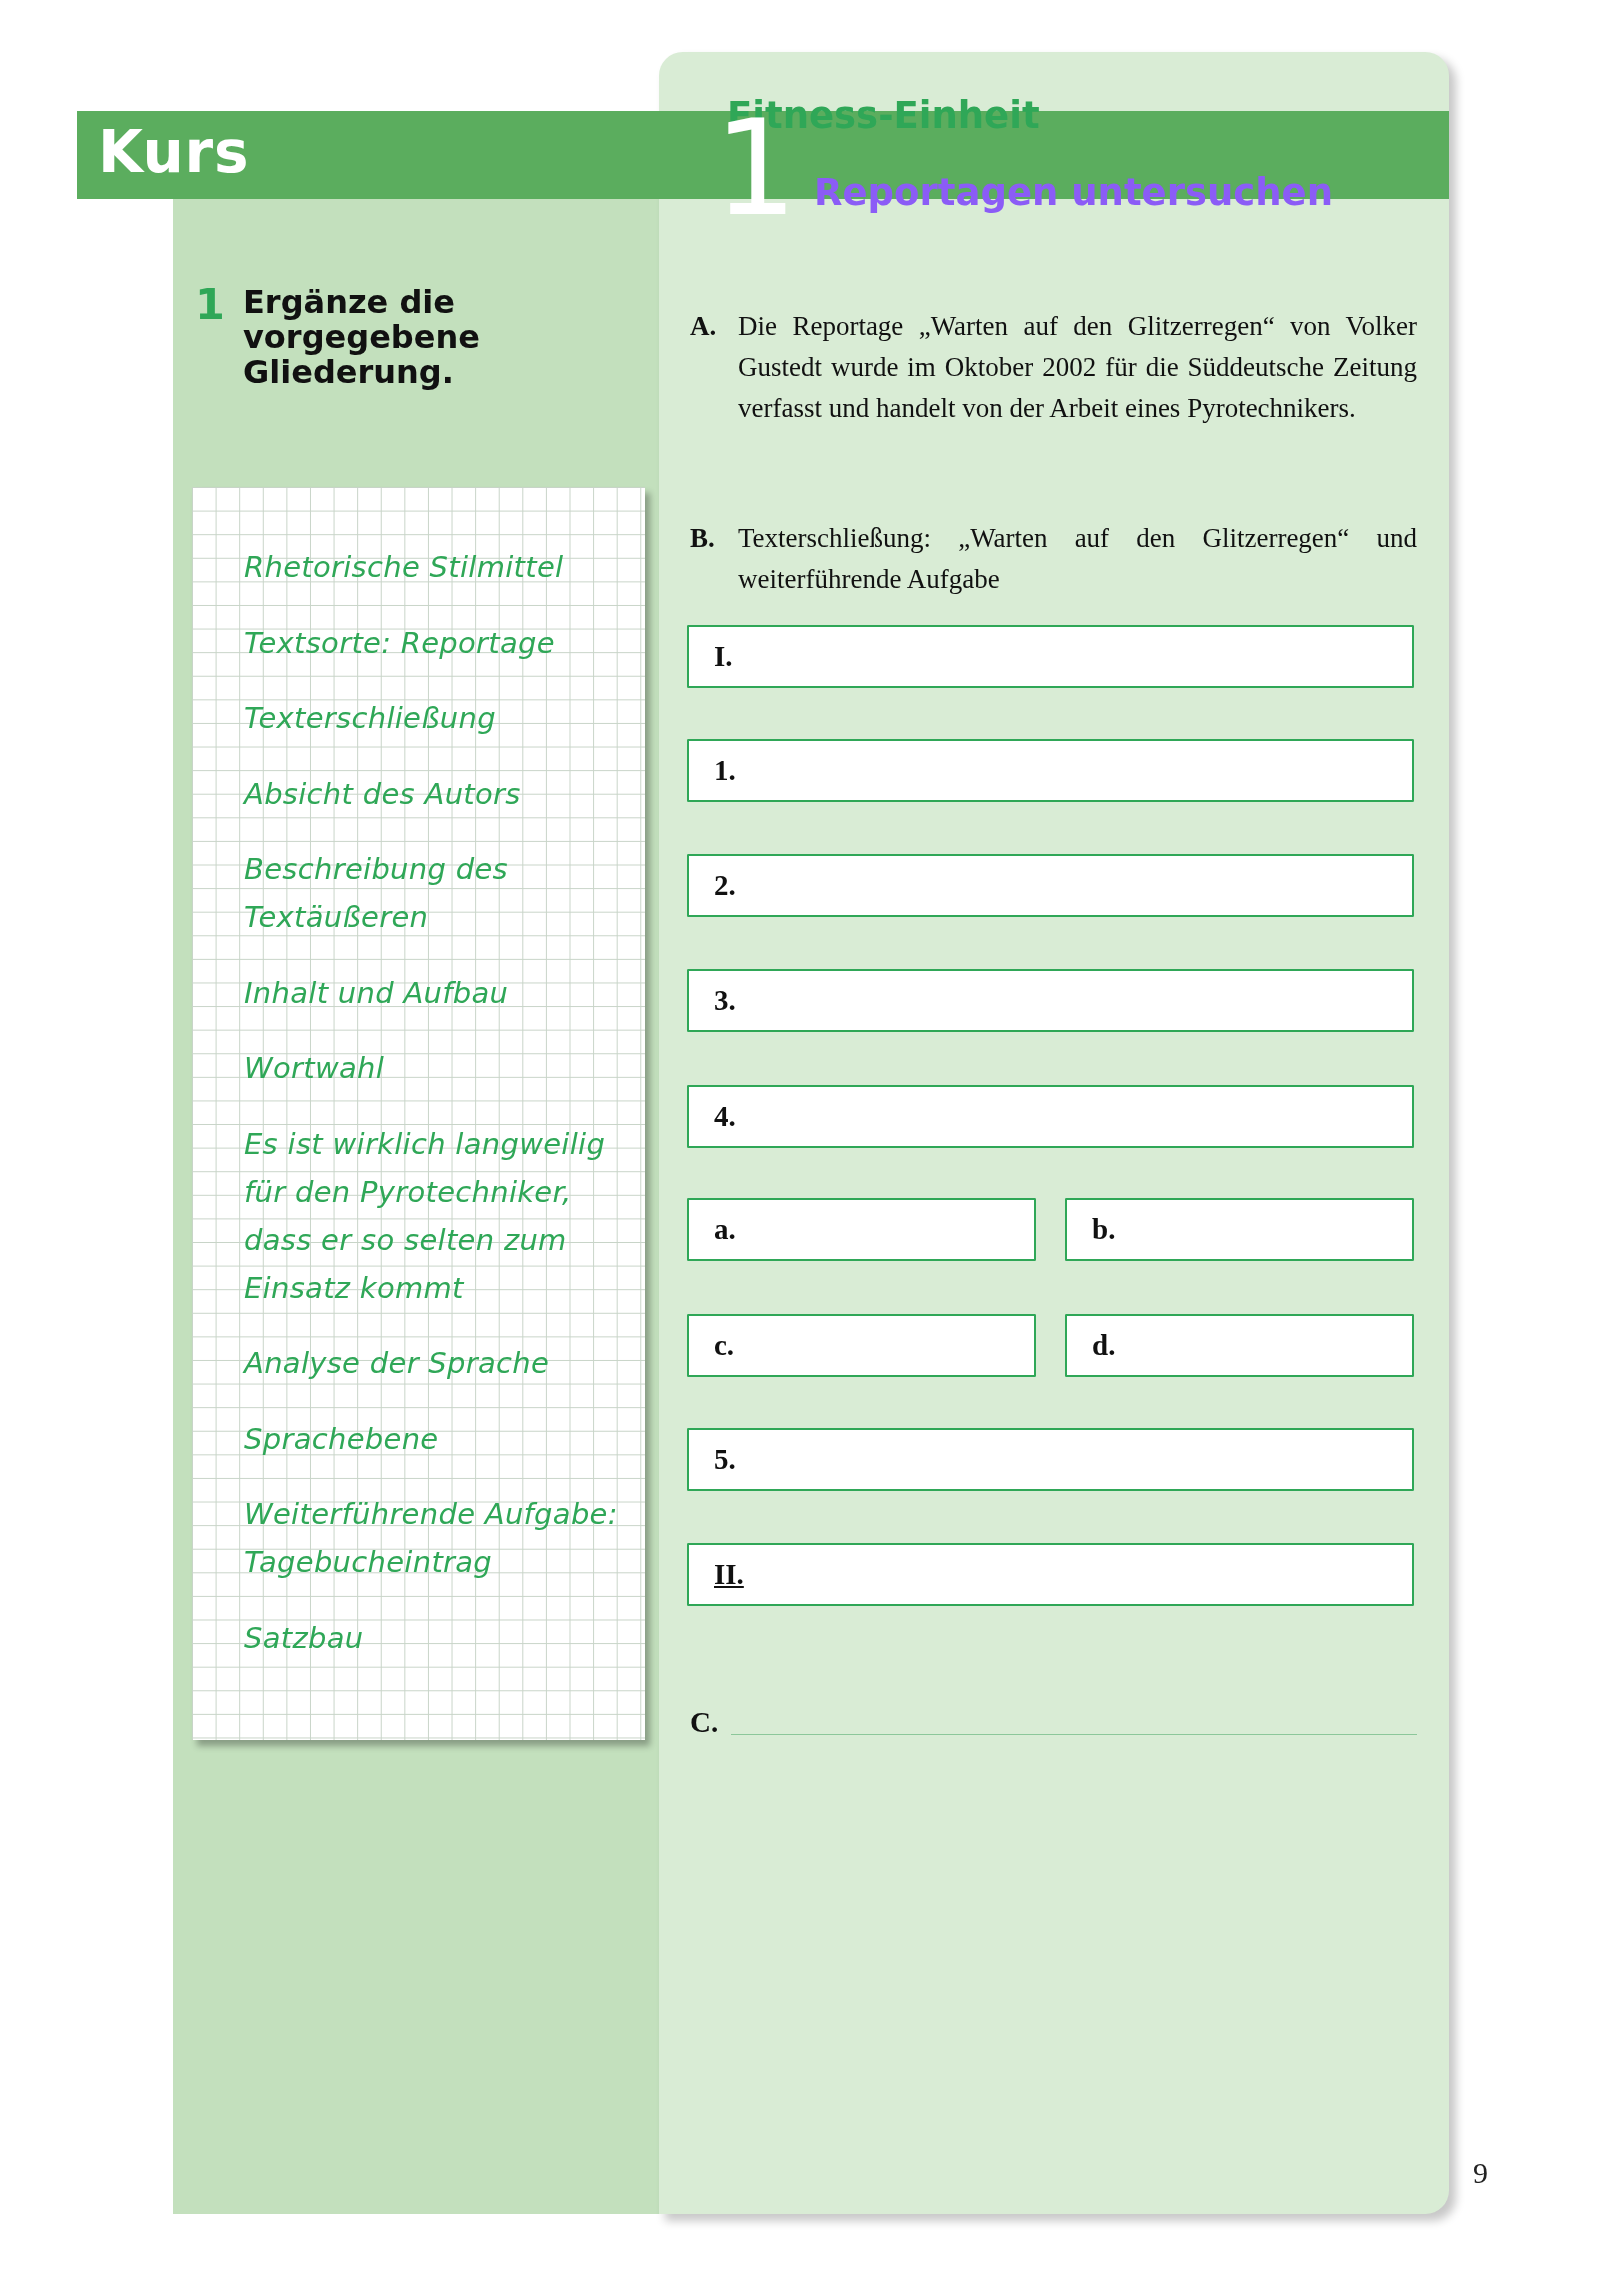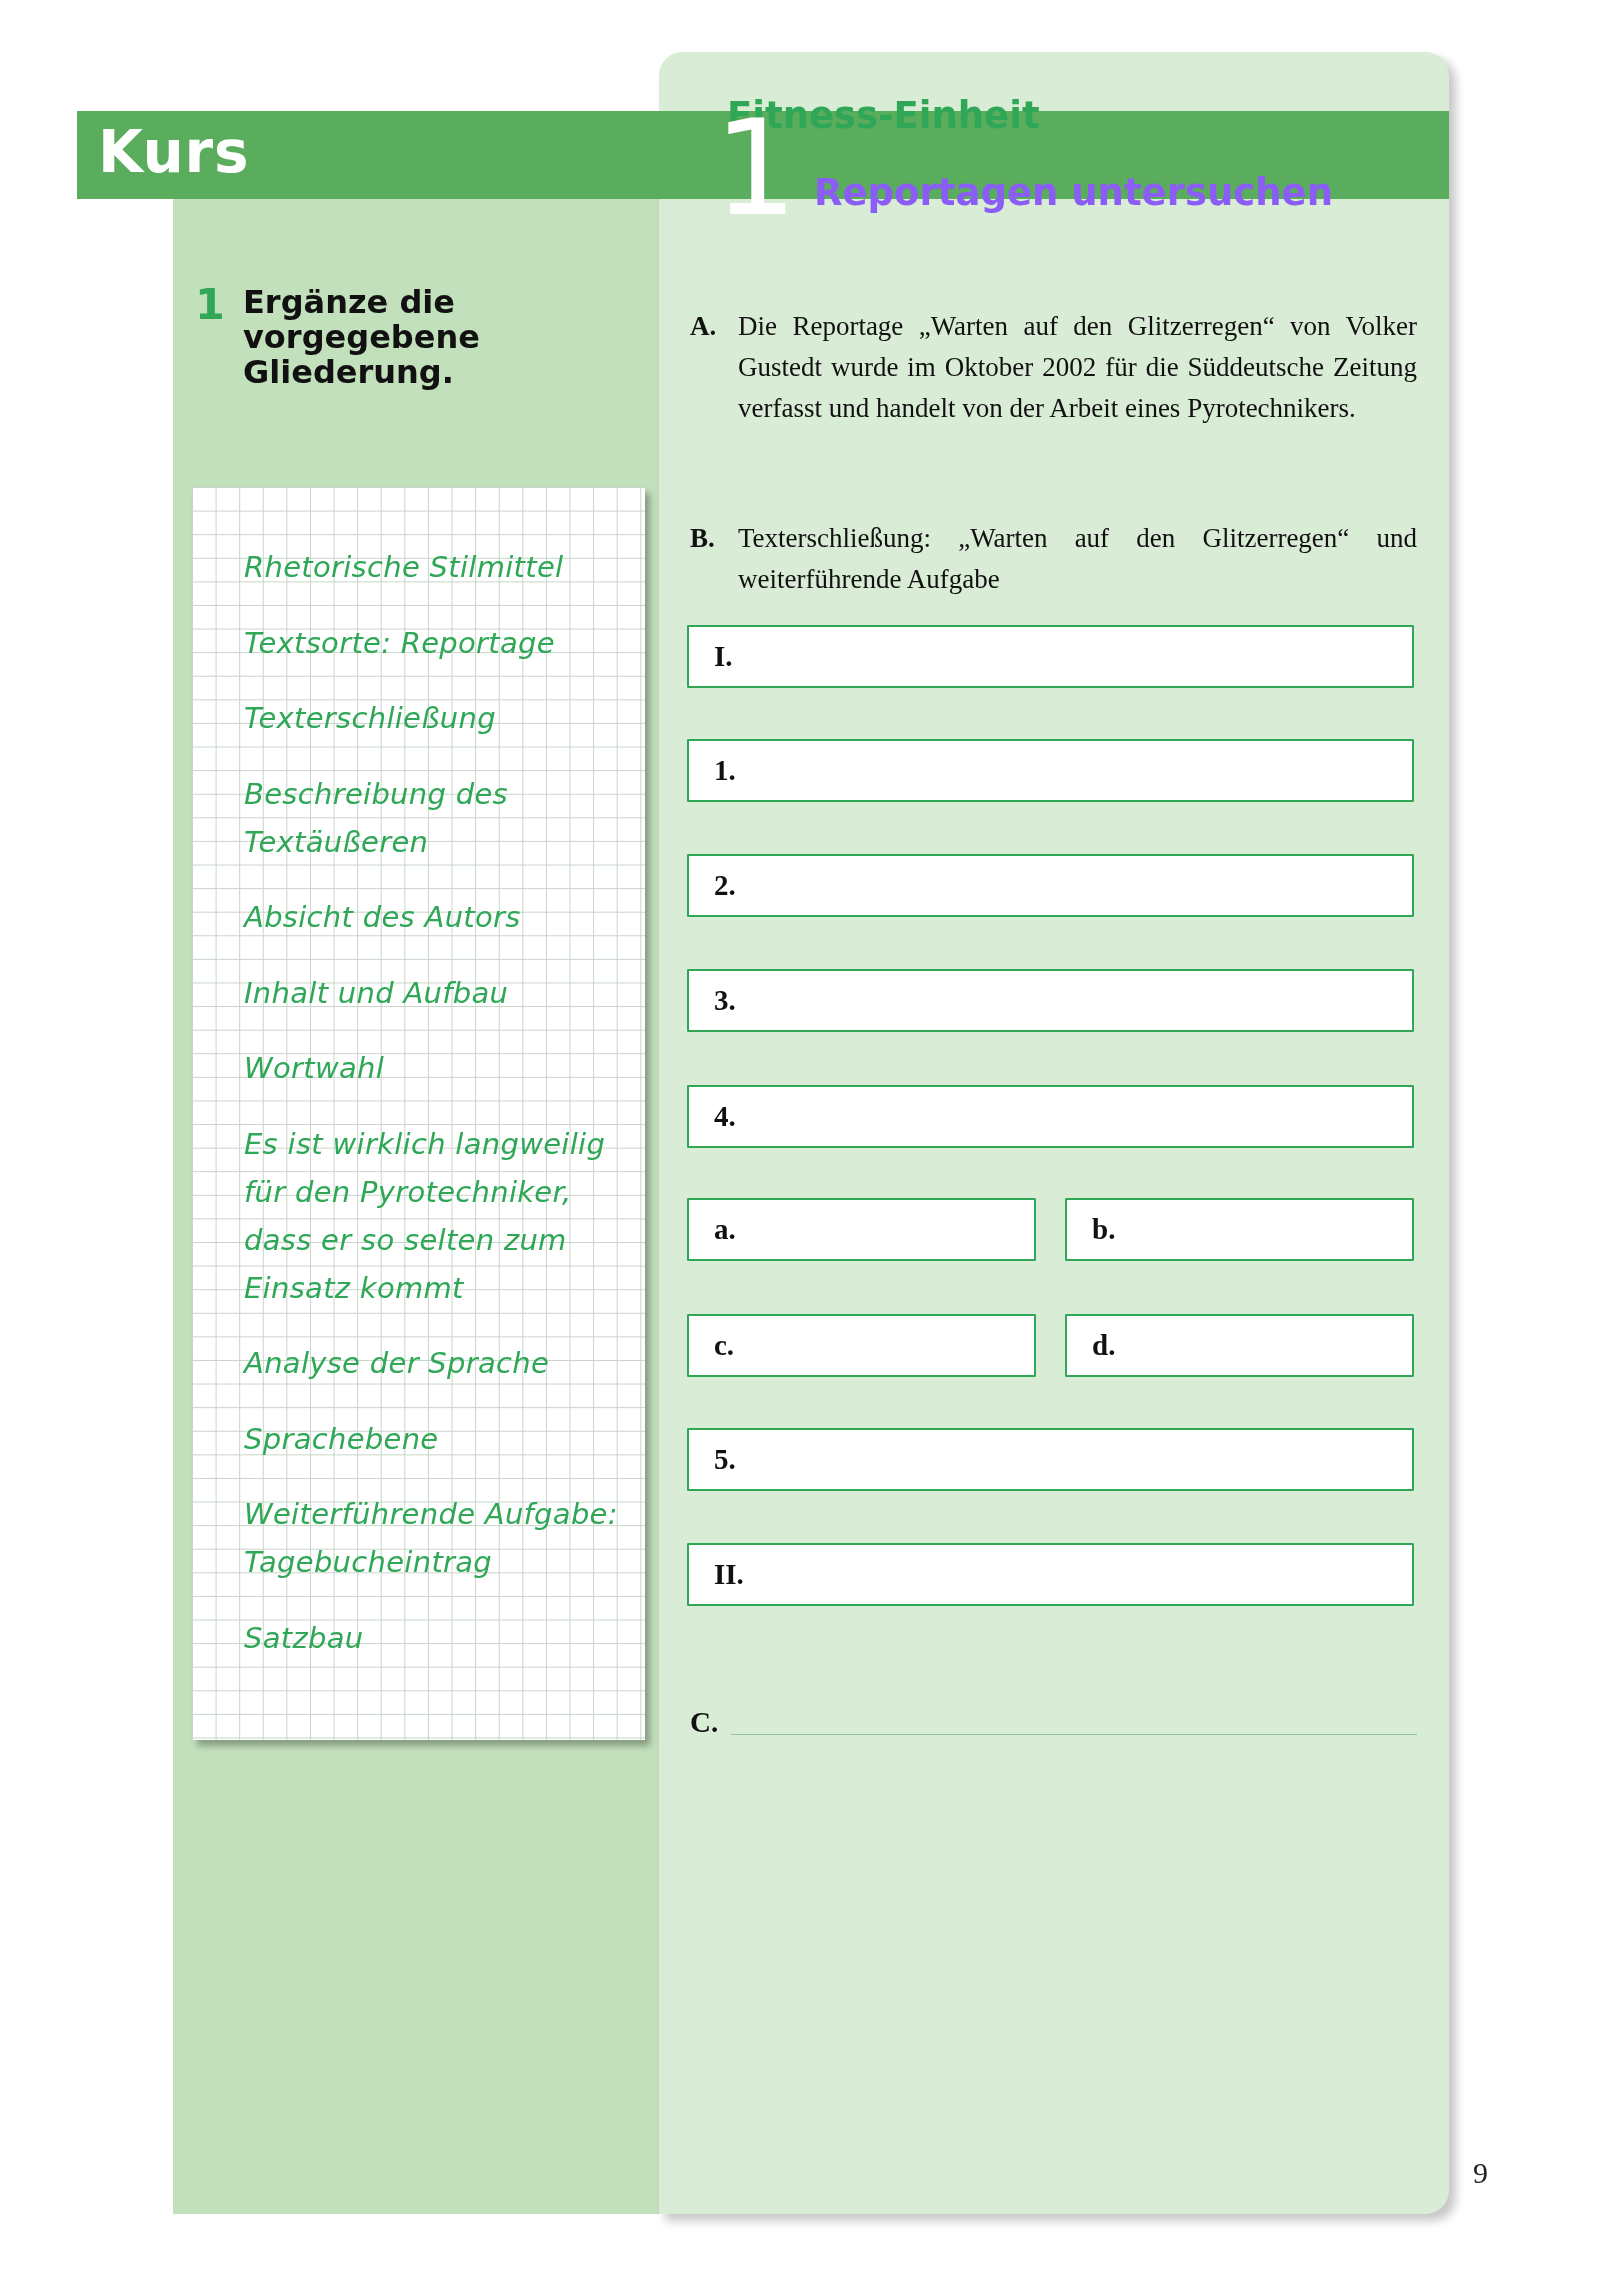--- a/index.html
+++ b/index.html
@@ -108,21 +108,21 @@
   #box-i  {top:625px;}
   #box-1  {top:739px;}
   #box-2  {top:854px;}
   #box-3  {top:969px;}
   #box-4  {top:1085px;}
   #box-a  {top:1198px;}
   #box-b  {top:1198px;}
   #box-c  {top:1314px;}
   #box-d  {top:1314px;}
   #box-5  {top:1428px;}
-  #box-ii {top:1543px;}
+  #box-ii {top:1543px;text-decoration:underline;}
 
   
   .section-c{
     position:absolute;left:690px;top:1706px;width:727px;
     display:flex;align-items:flex-end;
     font-size:29px;font-weight:700;color:#111111;
   }
   .c-line{
     flex:1;margin-left:13px;margin-bottom:3.9px;
     border-bottom:1.3px solid #8cc79a;height:0;
@@ -151,22 +151,22 @@
 
   <div class="exercise">
     <span class="ex-num">1</span>
     <span class="ex-text">Ergänze die vorgegebene Gliederung.</span>
   </div>
 
   <div class="grid-box">
     <div class="note">Rhetorische Stilmittel</div>
     <div class="note">Textsorte: Reportage</div>
     <div class="note">Texterschließung</div>
+    <div class="note">Absicht des Autors</div>
     <div class="note">Beschreibung des Textäußeren</div>
-    <div class="note">Absicht des Autors</div>
     <div class="note">Inhalt und Aufbau</div>
     <div class="note">Wortwahl</div>
     <div class="note">Es ist wirklich langweilig für den Pyrotechniker, dass er so selten zum Einsatz kommt</div>
     <div class="note">Analyse der Sprache</div>
     <div class="note">Sprachebene</div>
     <div class="note">Weiterführende Aufgabe: Tagebucheintrag</div>
     <div class="note">Satzbau</div>
   </div>
 
   <div class="section section-a">

